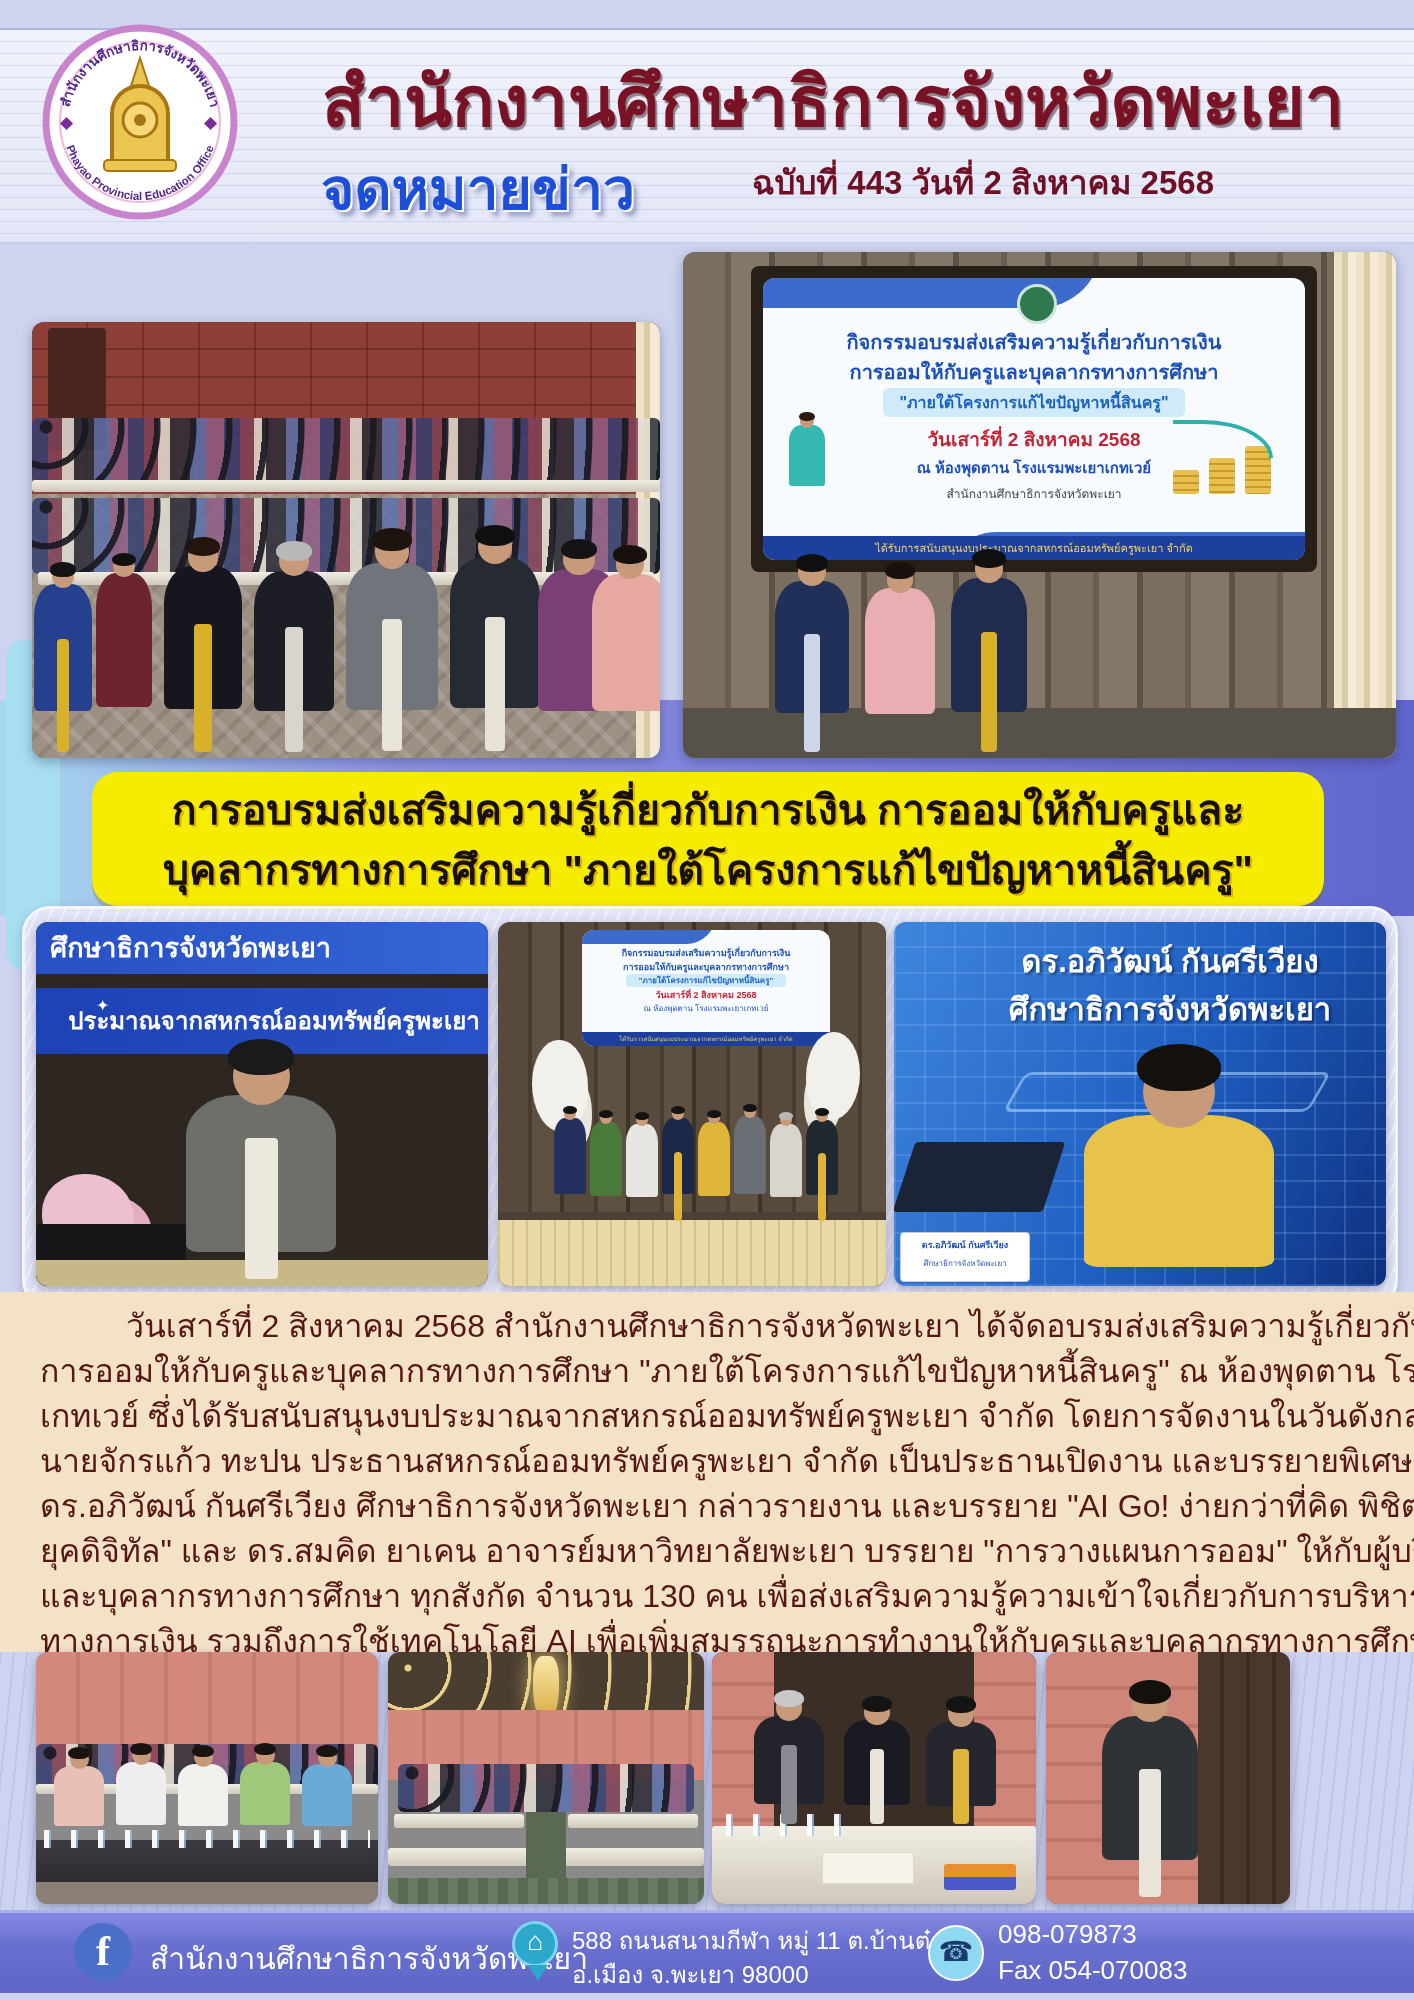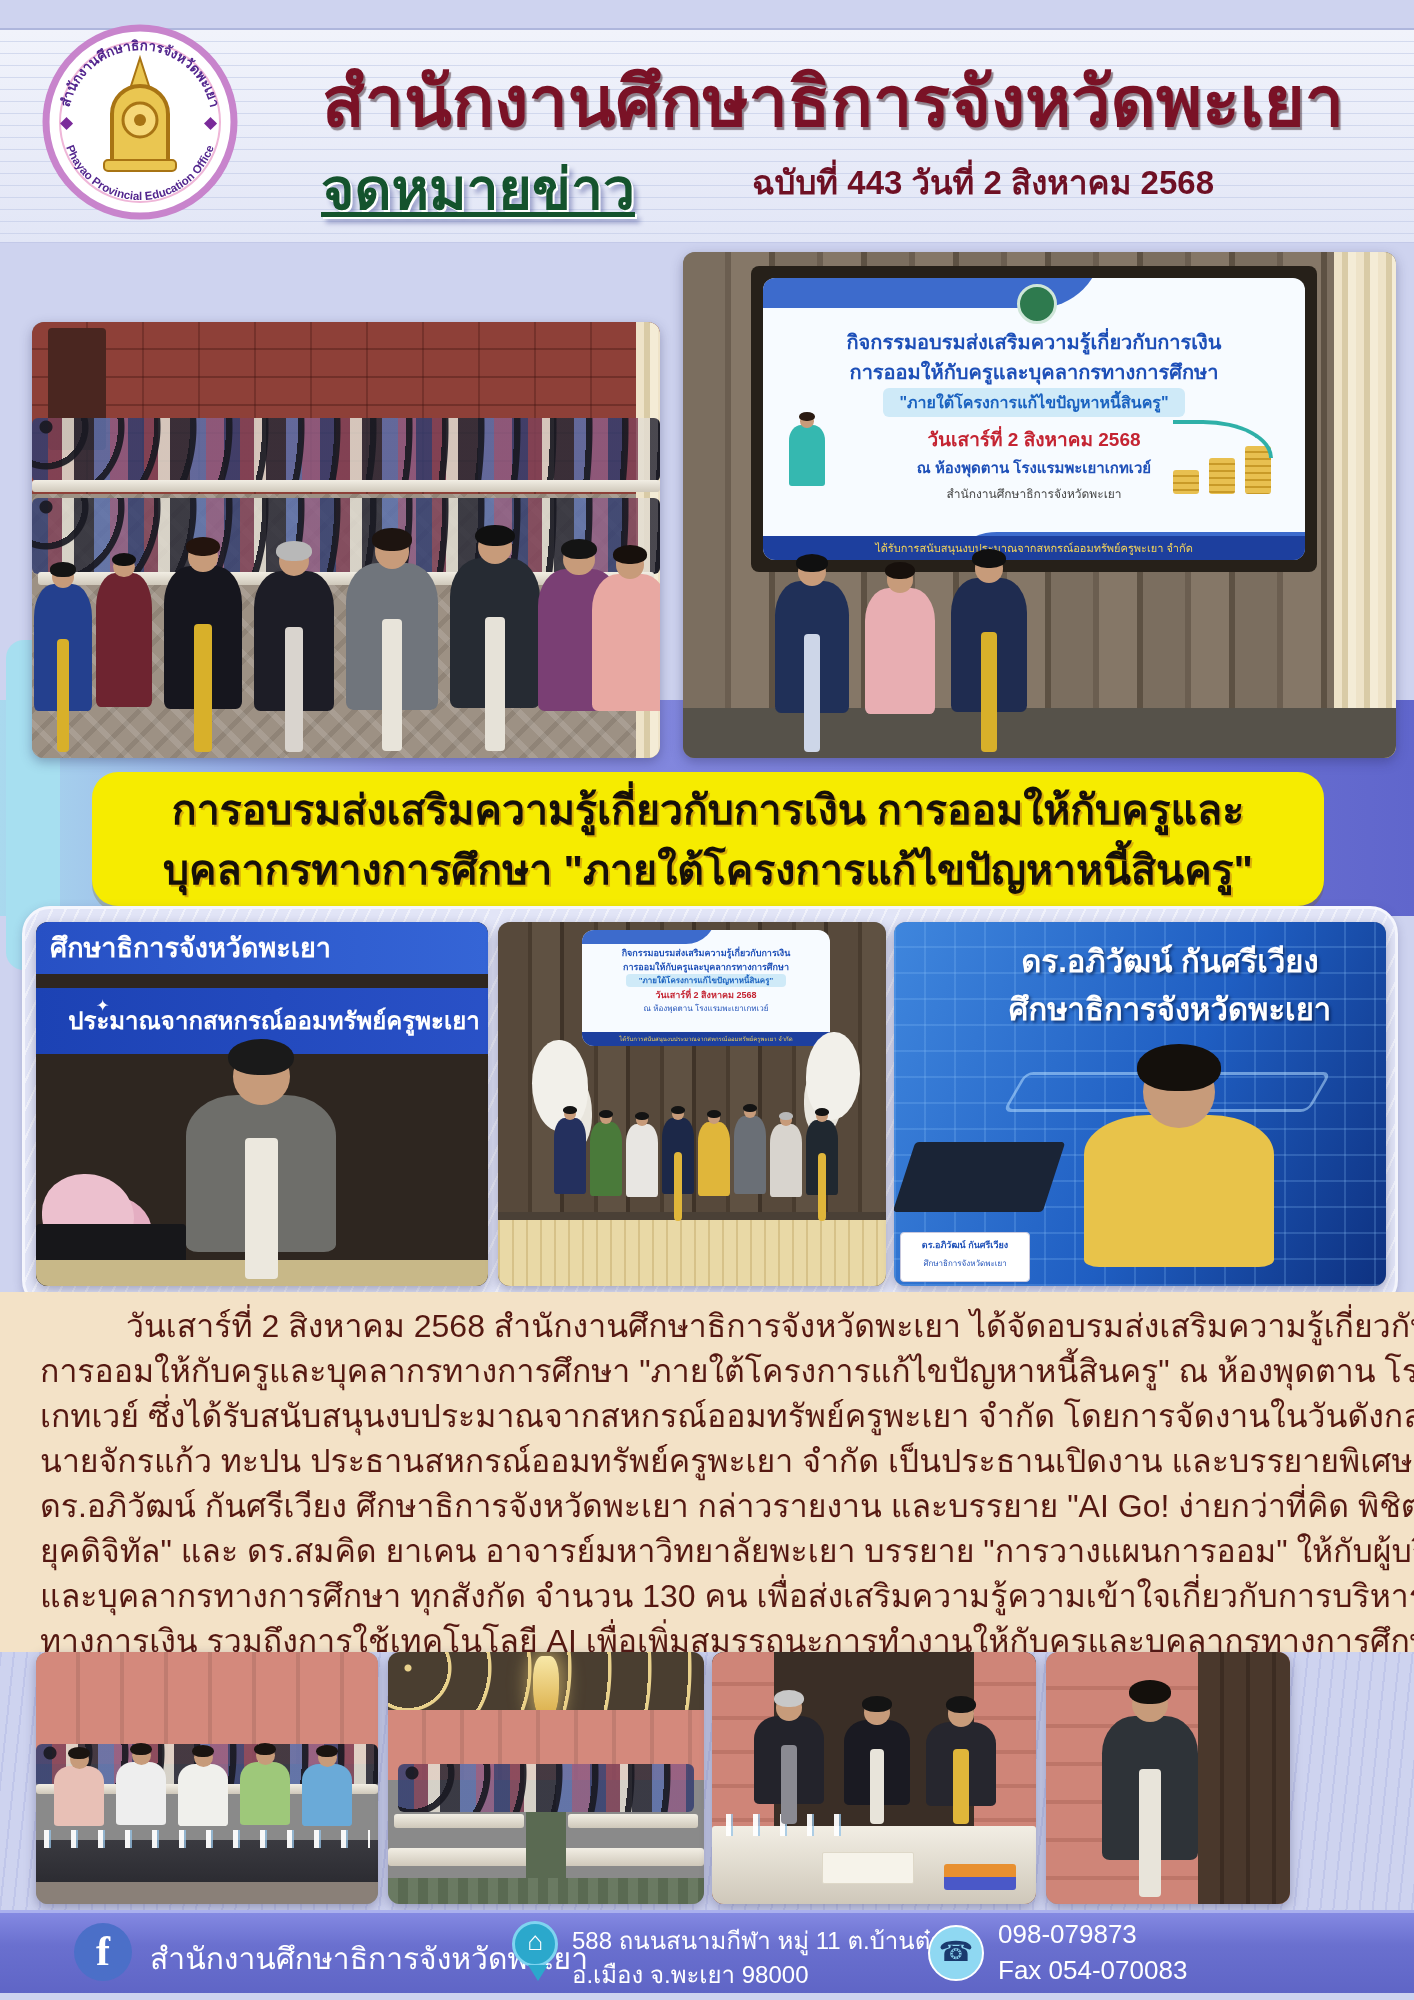--- a/index.html
+++ b/index.html
@@ -7,21 +7,21 @@
         background:#ced3ef;font-family:"Liberation Sans","DejaVu Sans",sans-serif;}
   .abs{position:absolute;display:block;}
   i.abs{font-style:normal;}
   
   .hdr-band{left:0;top:28px;width:1414px;height:212px;
     background:linear-gradient(180deg,#f1f3fb,#e2e6f6);
     border-top:2px solid #aeb6dc;border-bottom:1px solid #c3c9e8;}
   .hdr-lines{left:0;top:30px;width:1414px;height:208px;opacity:.55;
     background:repeating-linear-gradient(180deg,transparent 0 11px,#bcc6e4 11px 12px);}
   .title{font-weight:800;color:#7a1226;text-shadow:2px 3px 1px rgba(30,0,8,.45);white-space:nowrap;}
-  .newsltr{font-weight:800;color:#14532d;text-shadow:2px 2px 0 #ffffff,5px 6px 5px rgba(50,60,140,.45);text-decoration:underline;}
+  .newsltr{font-weight:800;color:#1d4ed8;text-shadow:2px 2px 0 #ffffff,5px 6px 5px rgba(50,60,140,.45);}
   .issue{font-weight:800;color:#6e1024;white-space:nowrap;}
   
   .ph{position:absolute;border-radius:12px;overflow:hidden;background:#8a8a8a;
       box-shadow:0 4px 12px rgba(40,40,90,.35);}
   .p{position:absolute;bottom:0;}
   .p .hd{display:block;width:38%;aspect-ratio:1/1;border-radius:50%;background:var(--sk,#c79b7a);margin:0 auto;position:relative;z-index:2;}
   .p .hd::before{content:"";position:absolute;left:-8%;right:-8%;top:-16%;height:64%;
       border-radius:50% 50% 45% 45%;background:var(--hr,#1c1c1c);}
   .p .bd{display:block;width:100%;height:66%;margin-top:-7%;position:relative;z-index:1;
       border-radius:34% 34% 8% 8%/26% 26% 5% 5%;background:var(--sh,#333);}

